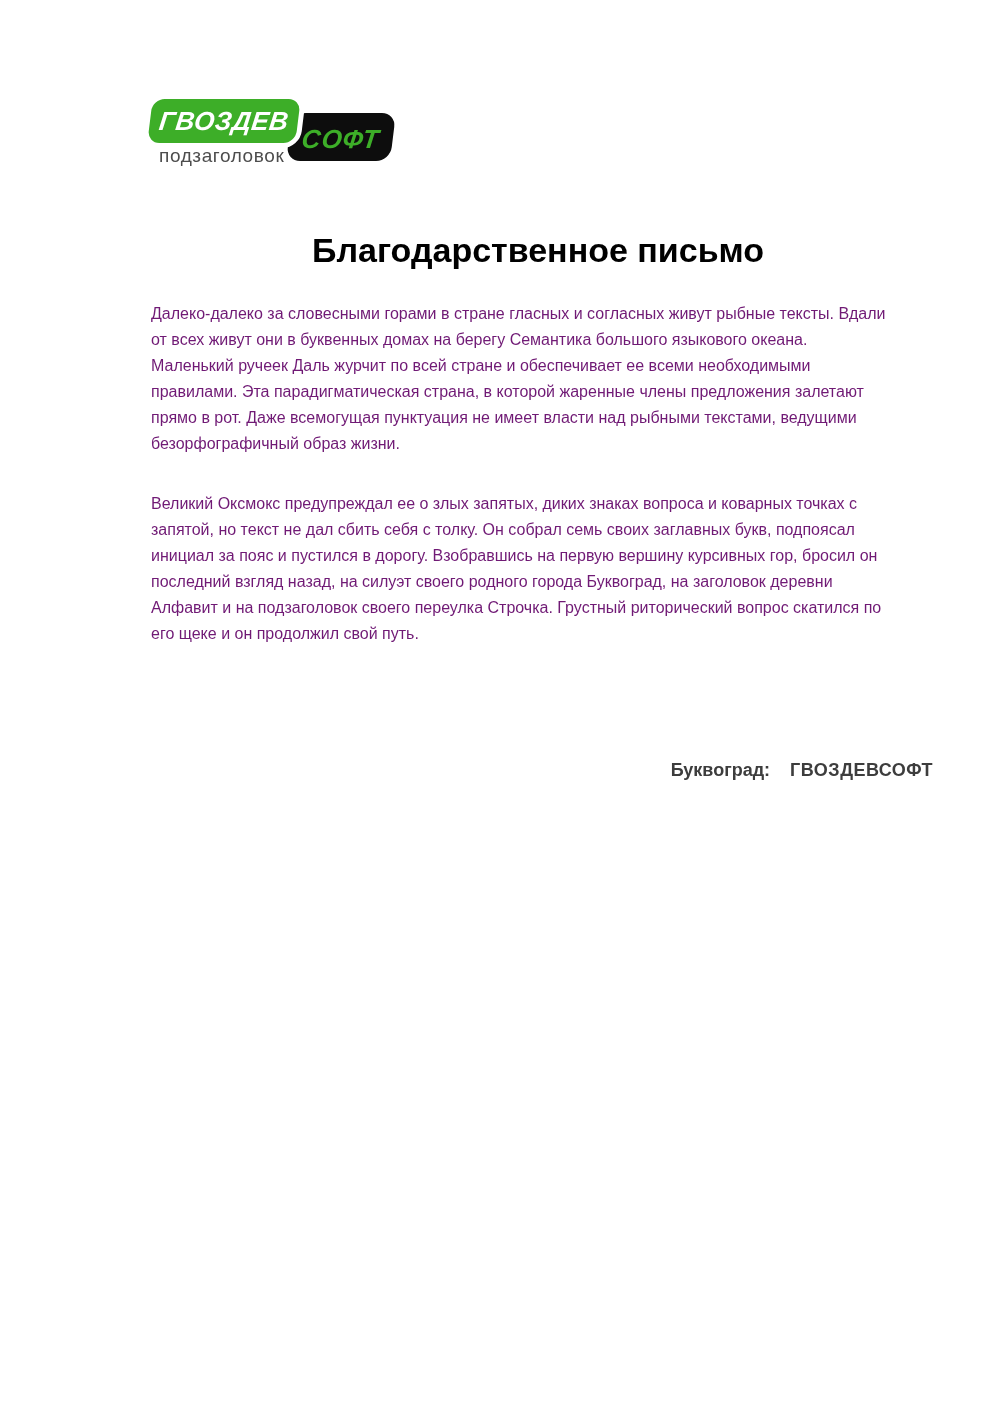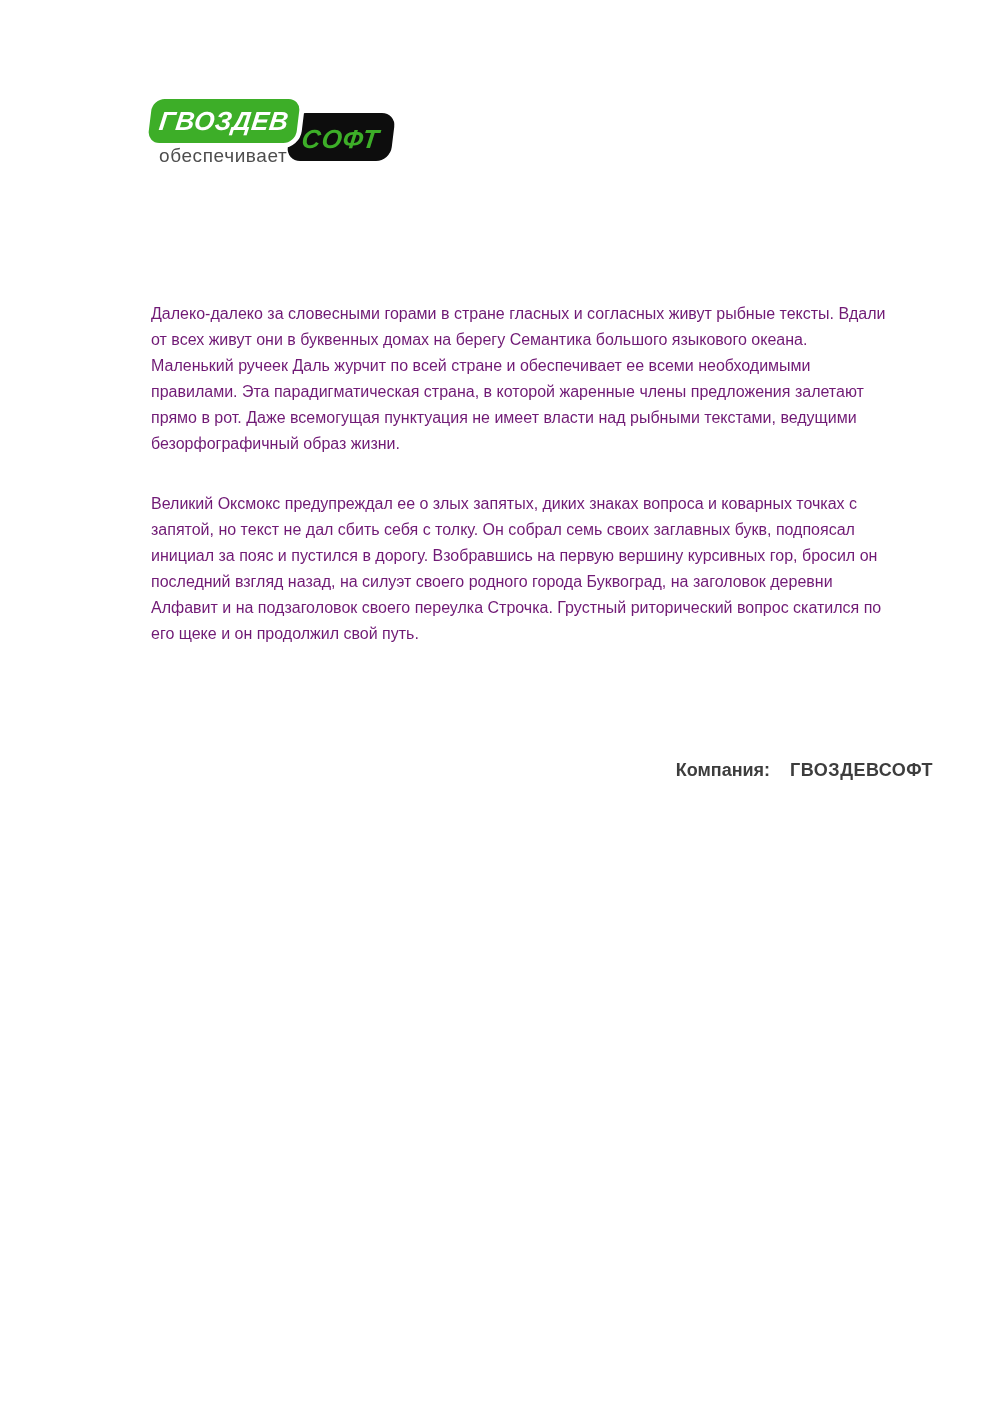--- a/index.html
+++ b/index.html
@@ -129,35 +129,36 @@
 
 <div class="page">
 
   <div class="logo">
     <div class="logo-black">
       <span class="soft-text">СОФТ</span>
     </div>
     <div class="logo-green">
       <span class="gvozdev-text">ГВОЗДЕВ</span>
     </div>
-    <div class="logo-tagline">обеспечивает</div>
+    <div class="logo-tagline">подзаголовок</div>
   </div>
 
+  <h1 class="title">Благодарственное письмо</h1>
 
   <p class="para para-1">Далеко-далеко за словесными горами в стране гласных и согласных живут рыбные тексты. Вдали
 от всех живут они в буквенных домах на берегу Семантика большого языкового океана.
 Маленький ручеек Даль журчит по всей стране и обеспечивает ее всеми необходимыми
 правилами. Эта парадигматическая страна, в которой жаренные члены предложения залетают
 прямо в рот. Даже всемогущая пунктуация не имеет власти над рыбными текстами, ведущими
 безорфографичный образ жизни.</p>
 
   <p class="para para-2">Великий Оксмокс предупреждал ее о злых запятых, диких знаках вопроса и коварных точках с
 запятой, но текст не дал сбить себя с толку. Он собрал семь своих заглавных букв, подпоясал
 инициал за пояс и пустился в дорогу. Взобравшись на первую вершину курсивных гор, бросил он
 последний взгляд назад, на силуэт своего родного города Буквоград, на заголовок деревни
 Алфавит и на подзаголовок своего переулка Строчка. Грустный риторический вопрос скатился по
 его щеке и он продолжил свой путь.</p>
 
   <div class="signature">
-    <span class="sig-label">Компания:</span><span class="sig-value">ГВОЗДЕВСОФТ</span>
+    <span class="sig-label">Буквоград:</span><span class="sig-value">ГВОЗДЕВСОФТ</span>
   </div>
 
 </div>
 
 </body></html>

